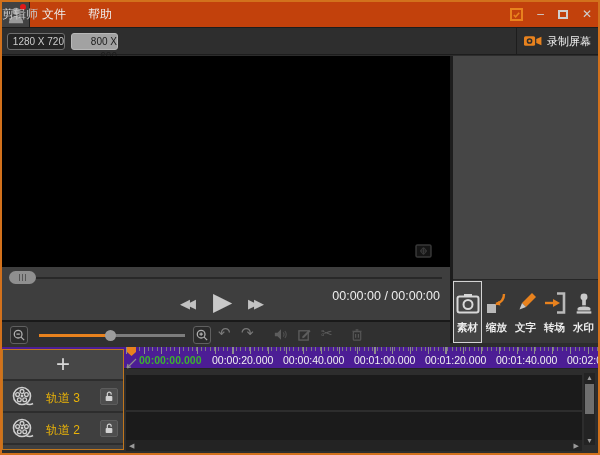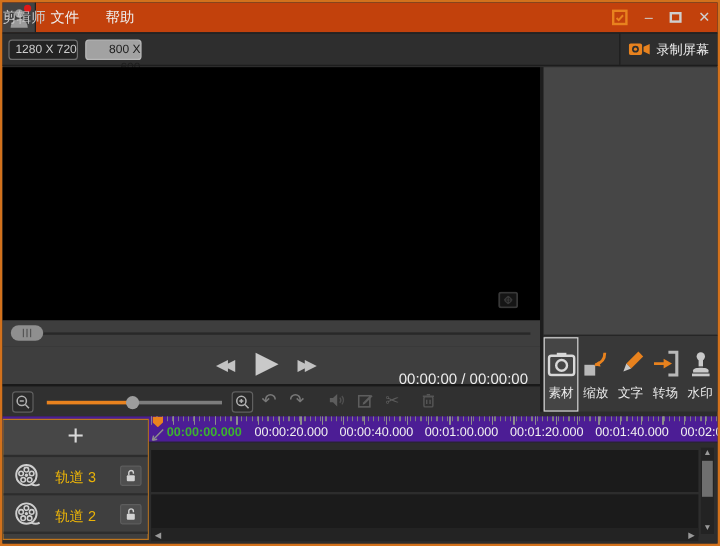--- a/index.html
+++ b/index.html
@@ -45,29 +45,29 @@
   .seek-handle{ position:absolute; left:7px; top:4px; width:27px; height:13px; border-radius:7px;
                 background:#8f8f8f; cursor:grab; }
   .seek-handle i{ position:absolute; top:3px; width:1px; height:7px; background:#555; }
   .seek-handle i:nth-child(1){left:10px}.seek-handle i:nth-child(2){left:13px}.seek-handle i:nth-child(3){left:16px}
 
   .transport{ position:absolute; left:0; top:287px; width:448px; height:31px; background:#3e3e3e; }
   .tbtn{ position:absolute; color:#c2c2c2; cursor:pointer; user-select:none; }
   .tbtn.rw{ left:178px; top:7px; font-size:13px; letter-spacing:-4px; }
   .tbtn.pl{ left:211px; top:-2px; font-size:25px; color:#c9c9c9; }
   .tbtn.ff{ left:246px; top:7px; font-size:13px; letter-spacing:-4px; }
-  .time-display{ position:absolute; right:10px; top:20px; color:#ededed; font-size:12.5px; }
+  .time-display{ position:absolute; right:10px; top:0; color:#ededed; font-size:12.5px; }
 
   
   .v-divider{ position:absolute; left:448px; top:54px; width:3px; height:287px; background:#1d1d1d; }
   .side-list{ position:absolute; left:451px; top:54px; right:0; height:223px; background:#464646; }
   .tabbar{ position:absolute; left:451px; top:277px; right:0; height:64px; background:#383838;
            border-top:1px solid #262626; display:flex; }
   .tab{ width:29px; margin:1px 0; height:62px; display:flex; flex-direction:column; align-items:center;
-        justify-content:flex-start; padding-top:6px; cursor:pointer; border:1px solid transparent; }
+        justify-content:flex-start; padding-top:6px; cursor:pointer; border:1px solid transparent;font-weight:bold; }
   .tab.sel{ background:#454545; border:1px solid #d4d4d4; }
   .tab .ticon{ height:30px; display:flex; align-items:center; }
   .tab .tlabel{ color:#ececec; font-size:10.5px; margin-top:3px; white-space:nowrap; }
 
   
   .tl-toolbar{ position:absolute; left:0; top:318px; width:448px; height:27px; background:#303030;
                border-top:2px solid #191919; }
   .sqbtn{ position:absolute; width:18px; height:18px; top:4px; border:1px solid #606060; border-radius:3px;
           background:#2b2b2b; cursor:pointer; display:flex; align-items:center; justify-content:center; }
   .zslider{ position:absolute; left:37px; top:12px; width:146px; height:3px; cursor:pointer; }

